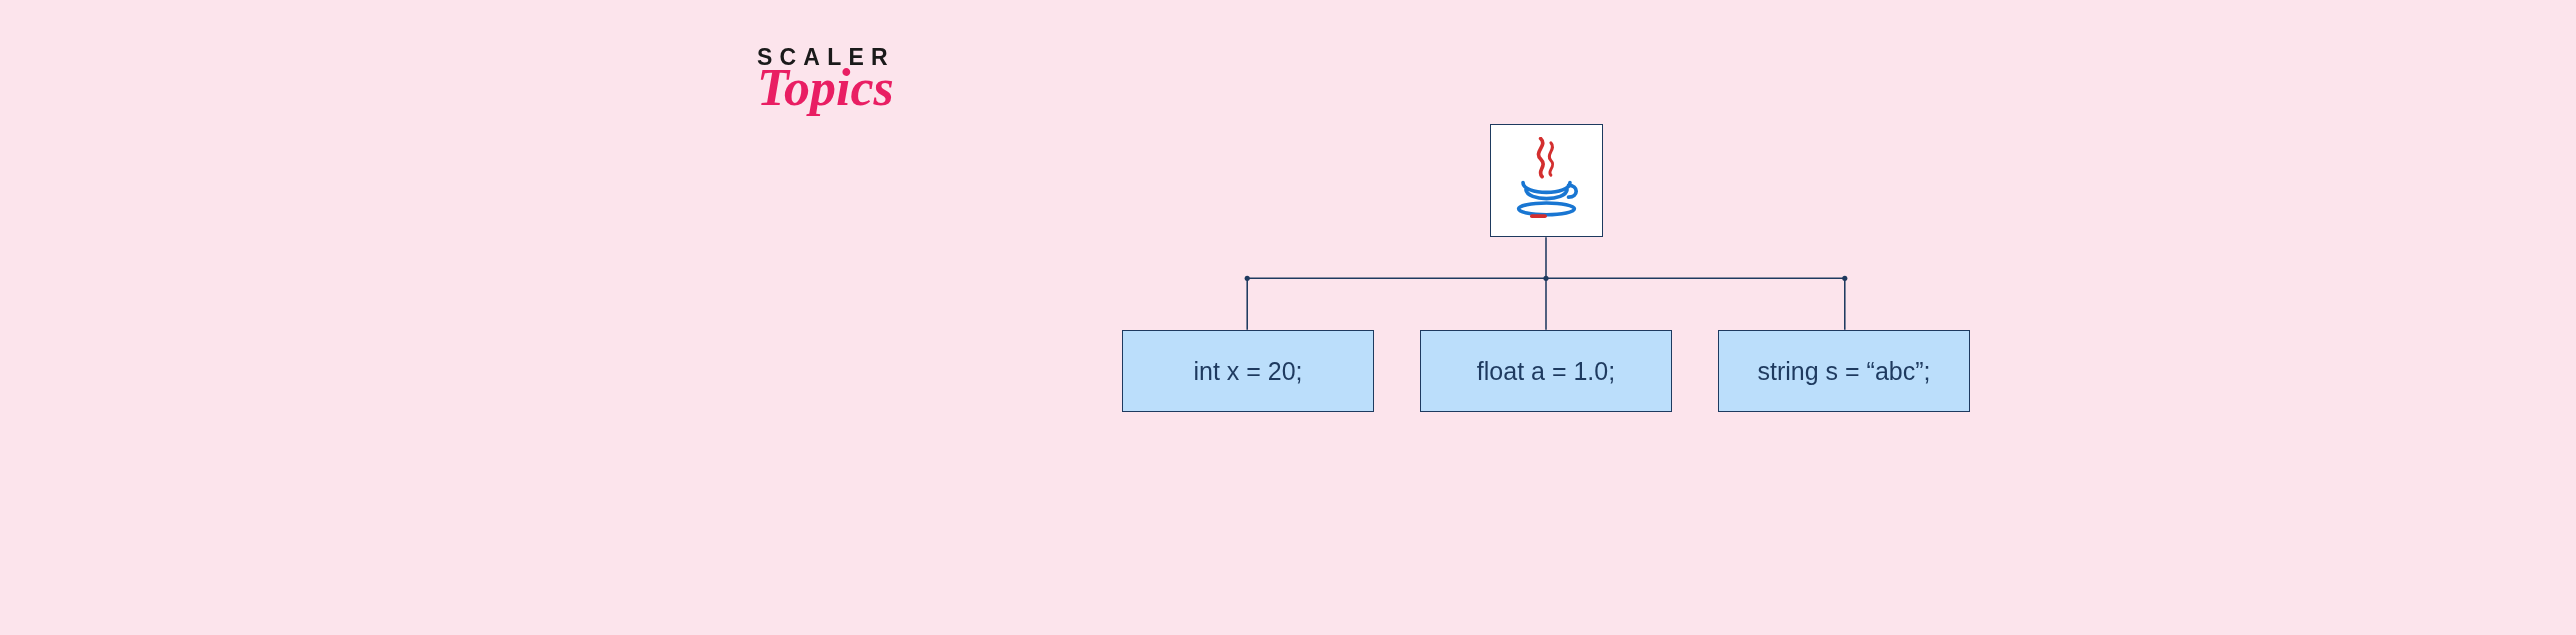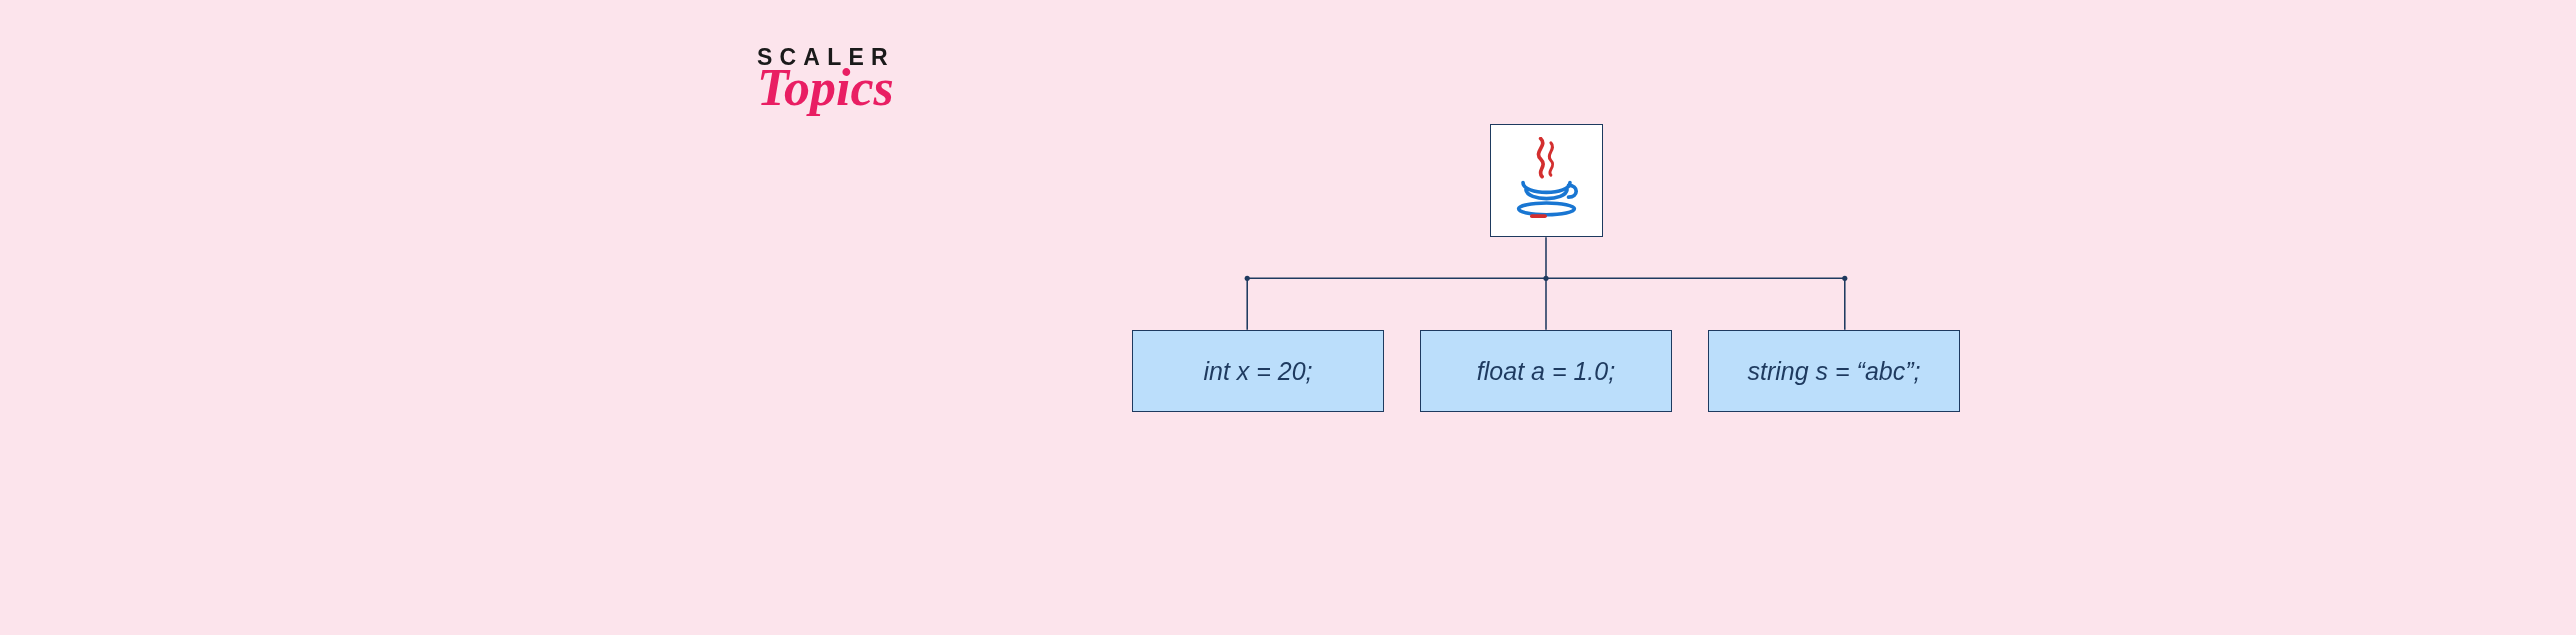--- a/index.html
+++ b/index.html
@@ -63,22 +63,21 @@
   }
   .connector-svg {
     position: absolute;
     top: 0;
     left: 0;
     width: 100%;
     height: 100%;
   }
   .boxes-row {
     display: flex;
-    gap: 36px;
-    font-style: italic;
+    gap: 46px;
   }
   .code-box {
     width: 252px;
     height: 82px;
     background: #bbdefb;
     border: 1.5px solid #1e3a5f;
     display: flex;
     align-items: center;
     justify-content: center;
     color: #1e3a5f;

